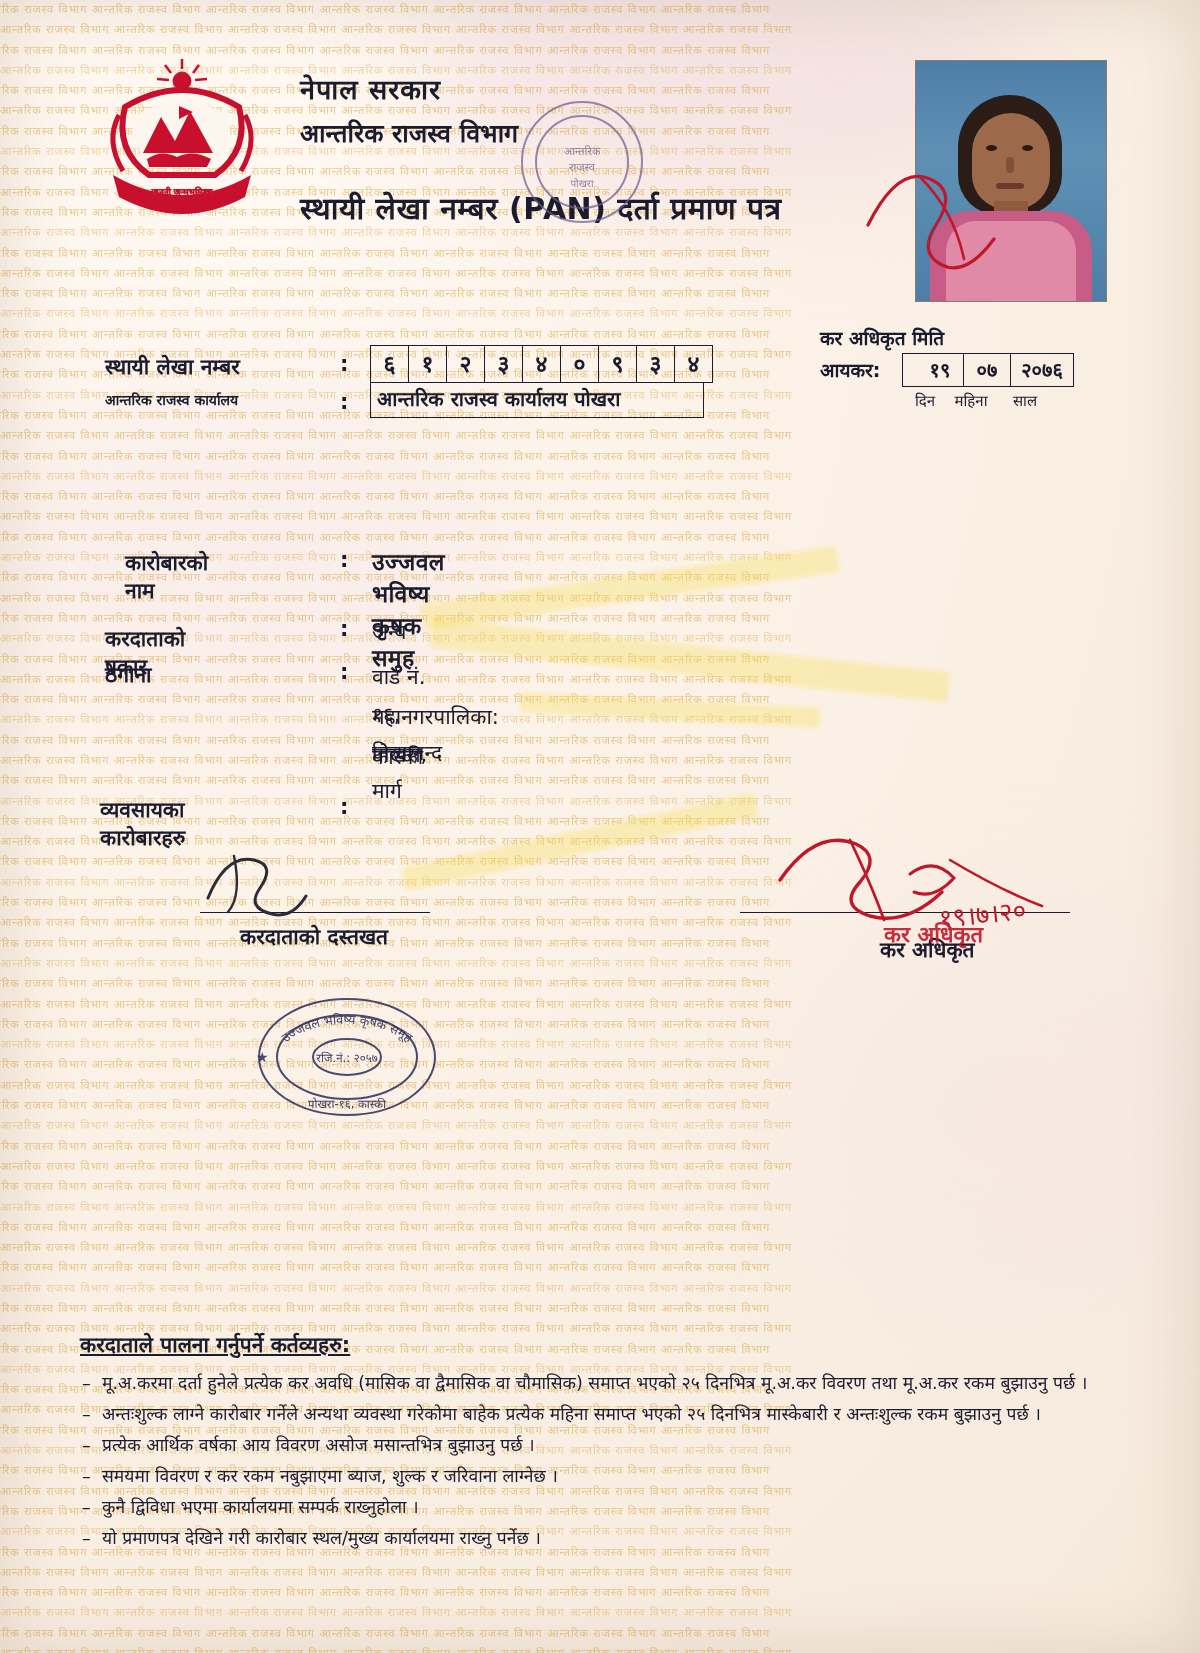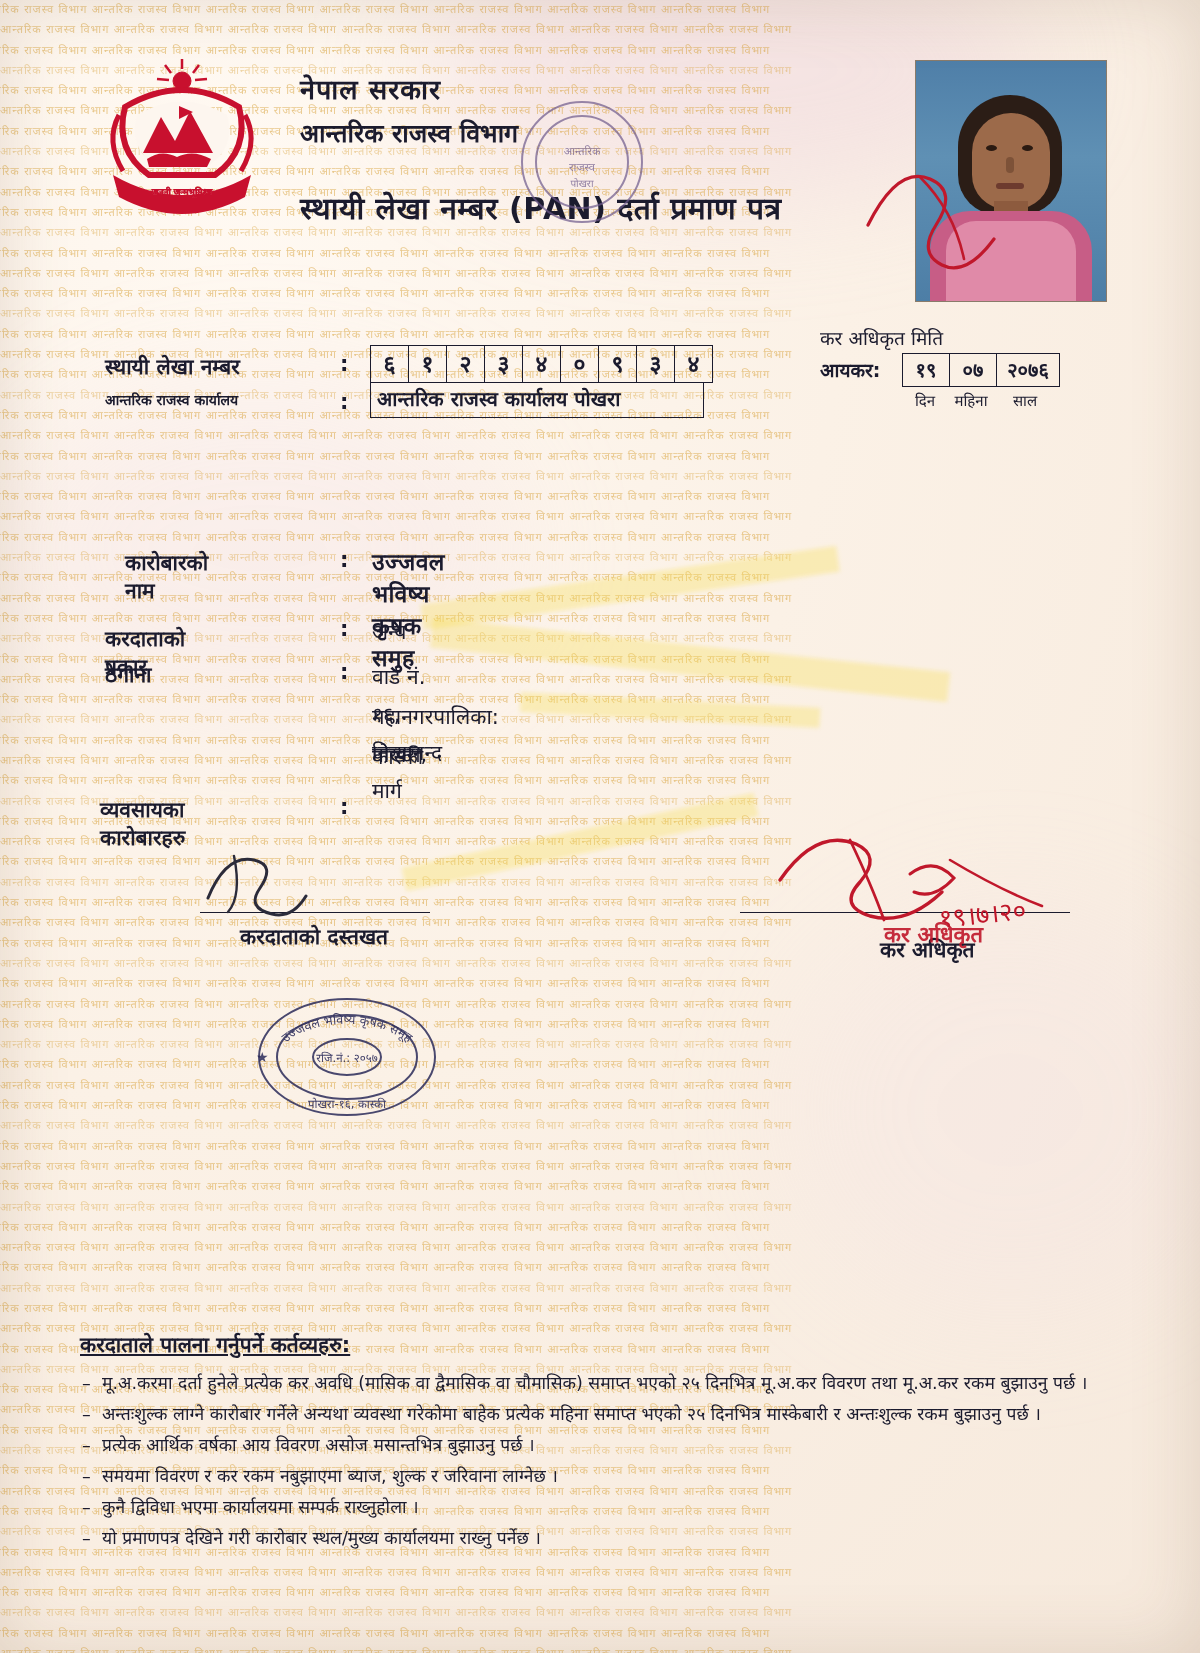--- a/index.html
+++ b/index.html
@@ -105,28 +105,28 @@
   .ph-body { position:absolute; left:14px; top:150px; width:162px; height:95px; background:#c75d86; border-radius:40px 40px 0 0;}
   .ph-shawl { position:absolute; left:30px; top:160px; width:130px; height:85px; background:#e08aa8; border-radius:30px 30px 0 0;}
   .ph-neck { position:absolute; left:78px; top:140px; width:34px; height:26px; background:#8d5b3e;}
 
   
   #photo-sign { left: 860px; top: 155px; width: 180px; height: 130px; z-index: 6; pointer-events:none;}
 
   
   #taxdate { left: 820px; top: 325px; width: 300px; }
   #taxdate .lbl {
-    font-size: 19px; color:#1b1b2e; font-weight:400; margin-bottom:2px;
+    font-size: 19px; color:#1b1b2e; font-weight:700; margin-bottom:2px;
   }
   #taxdate .row { display: flex; align-items: stretch; }
   #taxdate .caption {
     width: 82px; font-size: 19px; font-weight: bold; color:#1b1b2e;
     display:flex; align-items:center;
   }
-  #taxdate .cells { display:flex; border:1.6px solid #1b1b2e; }
+  #taxdate .cells { display:flex; border:1.6px solid #1b1b2e;padding-left:14px; }
   #taxdate .cells div {
     width: 46px; height: 32px; line-height: 32px; text-align:center;
     font-size: 20px; font-weight: bold; color:#1b1b2e;
     border-right: 1.6px solid #1b1b2e;
   }
   #taxdate .cells div:last-child { border-right: none; }
   #taxdate .sub { display:flex; margin-top:3px; padding-left:82px;}
   #taxdate .sub div { width:46px; text-align:center; font-size:15px; color:#1b1b2e;}
 
   

